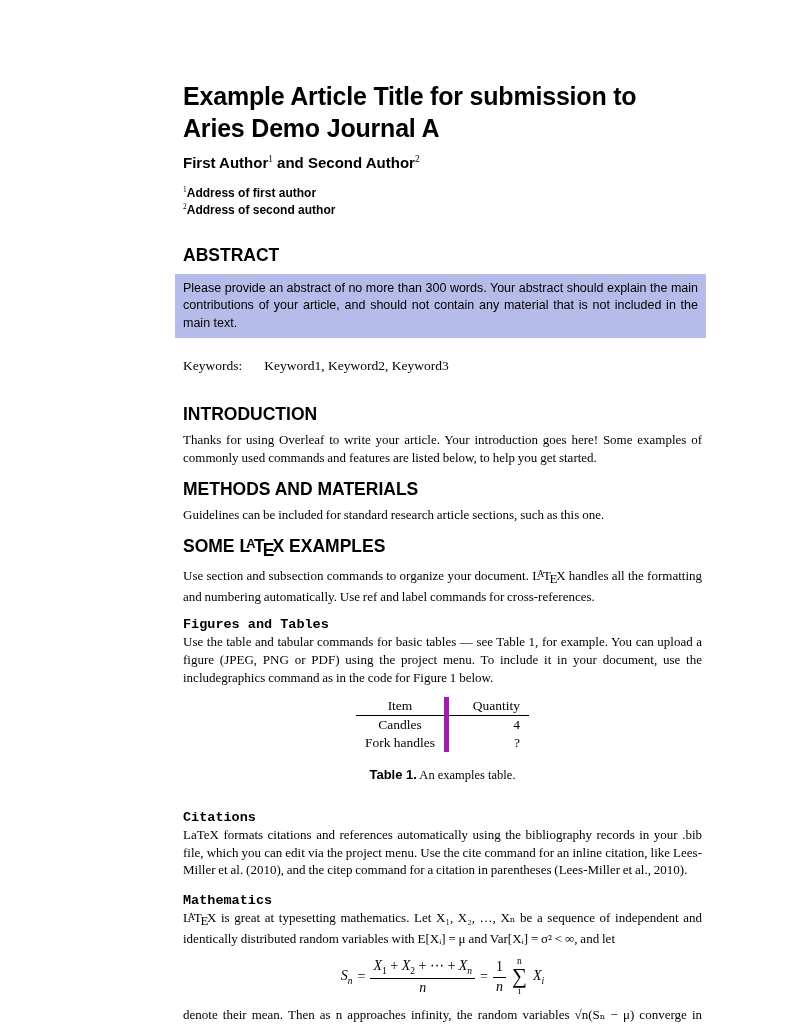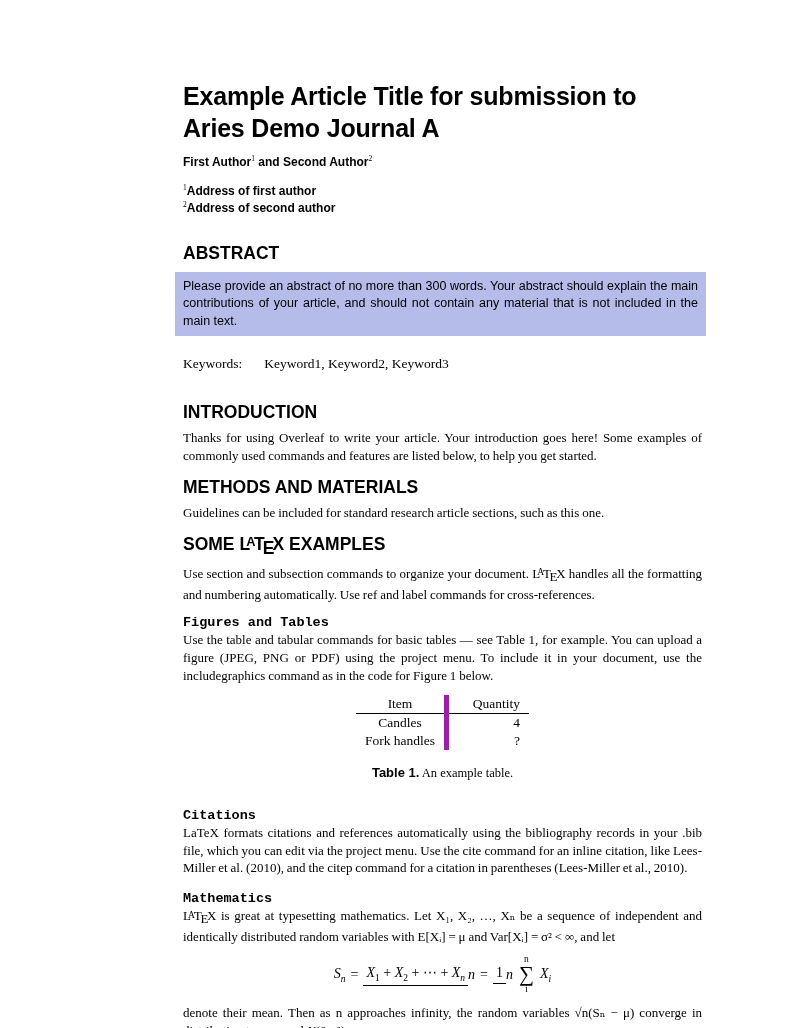--- a/index.html
+++ b/index.html
@@ -17,21 +17,21 @@
   }
   
   .title {
     font-family: "Liberation Sans", "DejaVu Sans", sans-serif;
     font-weight: bold; font-size: 25px; line-height: 1.28;
     letter-spacing: -0.2px;
     margin: 0 0 10px 0;
   }
   .authors {
     font-family: "Liberation Sans", "DejaVu Sans", sans-serif;
-    font-weight: bold; font-size: 12px;
+    font-weight: bold; font-size: 15px;
     margin: 0 0 14px 0;
   }
   .authors sup, .affil sup {
     font-family: "Liberation Serif", "DejaVu Serif", serif;
     font-weight: normal; font-size: 62%;
   }
   .affil-block { margin: 0 0 26px 0; }
   .affil {
     font-family: "Liberation Sans", "DejaVu Sans", sans-serif;
     font-weight: bold; font-size: 12px; line-height: 1.32;
@@ -106,21 +106,21 @@
   
   .equation {
     display: flex; justify-content: center; align-items: center;
     gap: 5px;
     font-size: 14px;
     margin: 9px 0 9px 0;
   }
   .var { font-style: italic; }
   .msub { font-size: 9.5px; }
   .it { font-style: italic; }
-  .frac { display: inline-flex; flex-direction: row; align-items: center; }
+  .frac { display: inline-flex; flex-direction: column; align-items: center; }
   .frac .num { border-bottom: 1px solid #000; padding: 0 3px 2px 3px; }
   .frac .den { padding-top: 1px; }
   .bigsum { display: inline-flex; flex-direction: column; align-items: center; line-height: 1; margin: 0 1px; }
   .bigsum .lim { font-size: 9.5px; line-height: 1.05; }
   .bigsum .sg { font-size: 21px; line-height: 0.95; }
 </style>
 </head>
 <body>
 
 <div class="page">
@@ -162,21 +162,21 @@
       <tr>
         <td>Candles</td>
         <td class="col-qty">4</td>
       </tr>
       <tr>
         <td>Fork handles</td>
         <td class="col-qty">?</td>
       </tr>
     </tbody>
   </table>
-  <div class="caption"><span class="cap-label">Table 1.</span> <span>An example table.</span></div>
+  <div class="caption"><span class="cap-label">Table 1.</span> <span>An examples table.</span></div>
 
   <h3 class="h-sub">Citations</h3>
   <p class="body-p mb-sm">LaTeX formats citations and references automatically using the bibliography records in your .bib file, which you can edit via the project menu. Use the cite command for an inline citation, like Lees-Miller et al. (2010), and the citep command for a citation in parentheses (Lees-Miller et al., 2010).</p>
 
   <h3 class="h-sub" style="margin-top:14px">Mathematics</h3>
   <p class="body-p" style="margin-bottom:7px"><span class="latex"><span>L</span><span class="lA">A</span><span>T</span><span class="lE">E</span><span>X</span></span><span> is great at typesetting mathematics. Let X₁, X₂, …, Xₙ be a sequence of independent and identically distributed random variables with E[Xᵢ] = μ and Var[Xᵢ] = σ² &lt; ∞, and let</span></p>
 
   <div class="equation">
     <span><span class="var">S</span><sub class="msub it">n</sub></span>
     <span>=</span>

